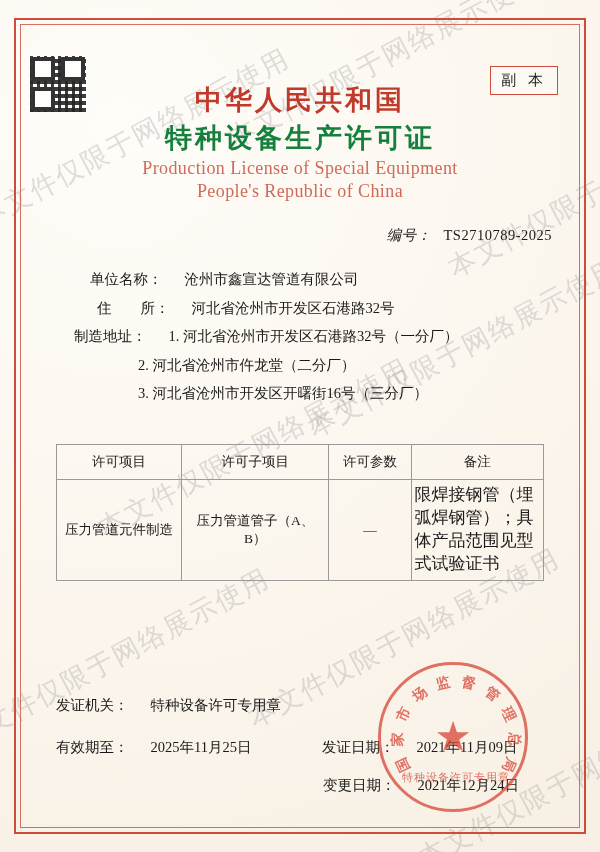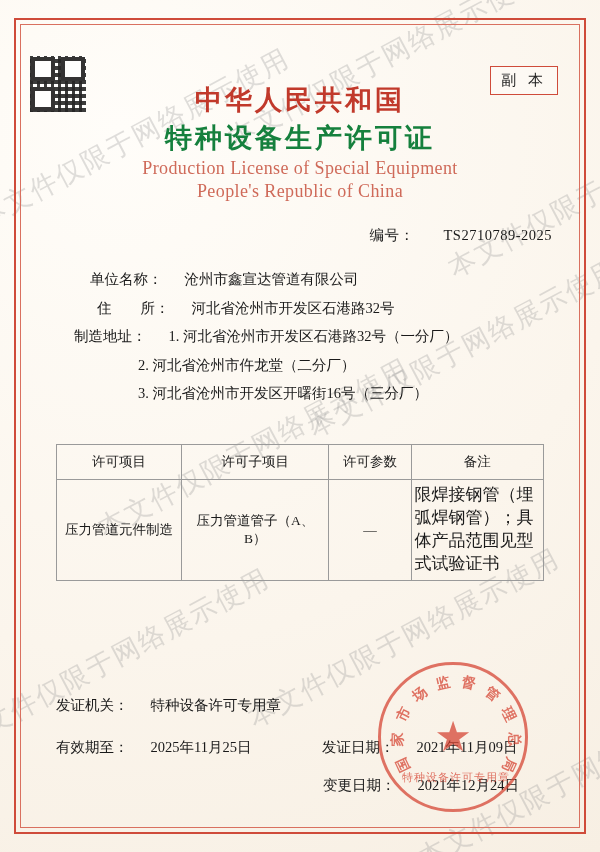--- a/index.html
+++ b/index.html
@@ -133,21 +133,21 @@
   }
 
   .cert-no {
     position: absolute;
     right: 48px;
     top: 226px;
     font-size: 14.5px;
     color: #1a1a1a;
     letter-spacing: 0.5px;
   }
-  .cert-no .lbl { margin-right: 29px; }
+  .cert-no .lbl { margin-right: 12px; font-style: italic; }
 
   .field {
     position: absolute;
     font-size: 14.5px;
     color: #1a1a1a;
     white-space: nowrap;
   }
   .field .lbl {
     display: inline-block;
   }

